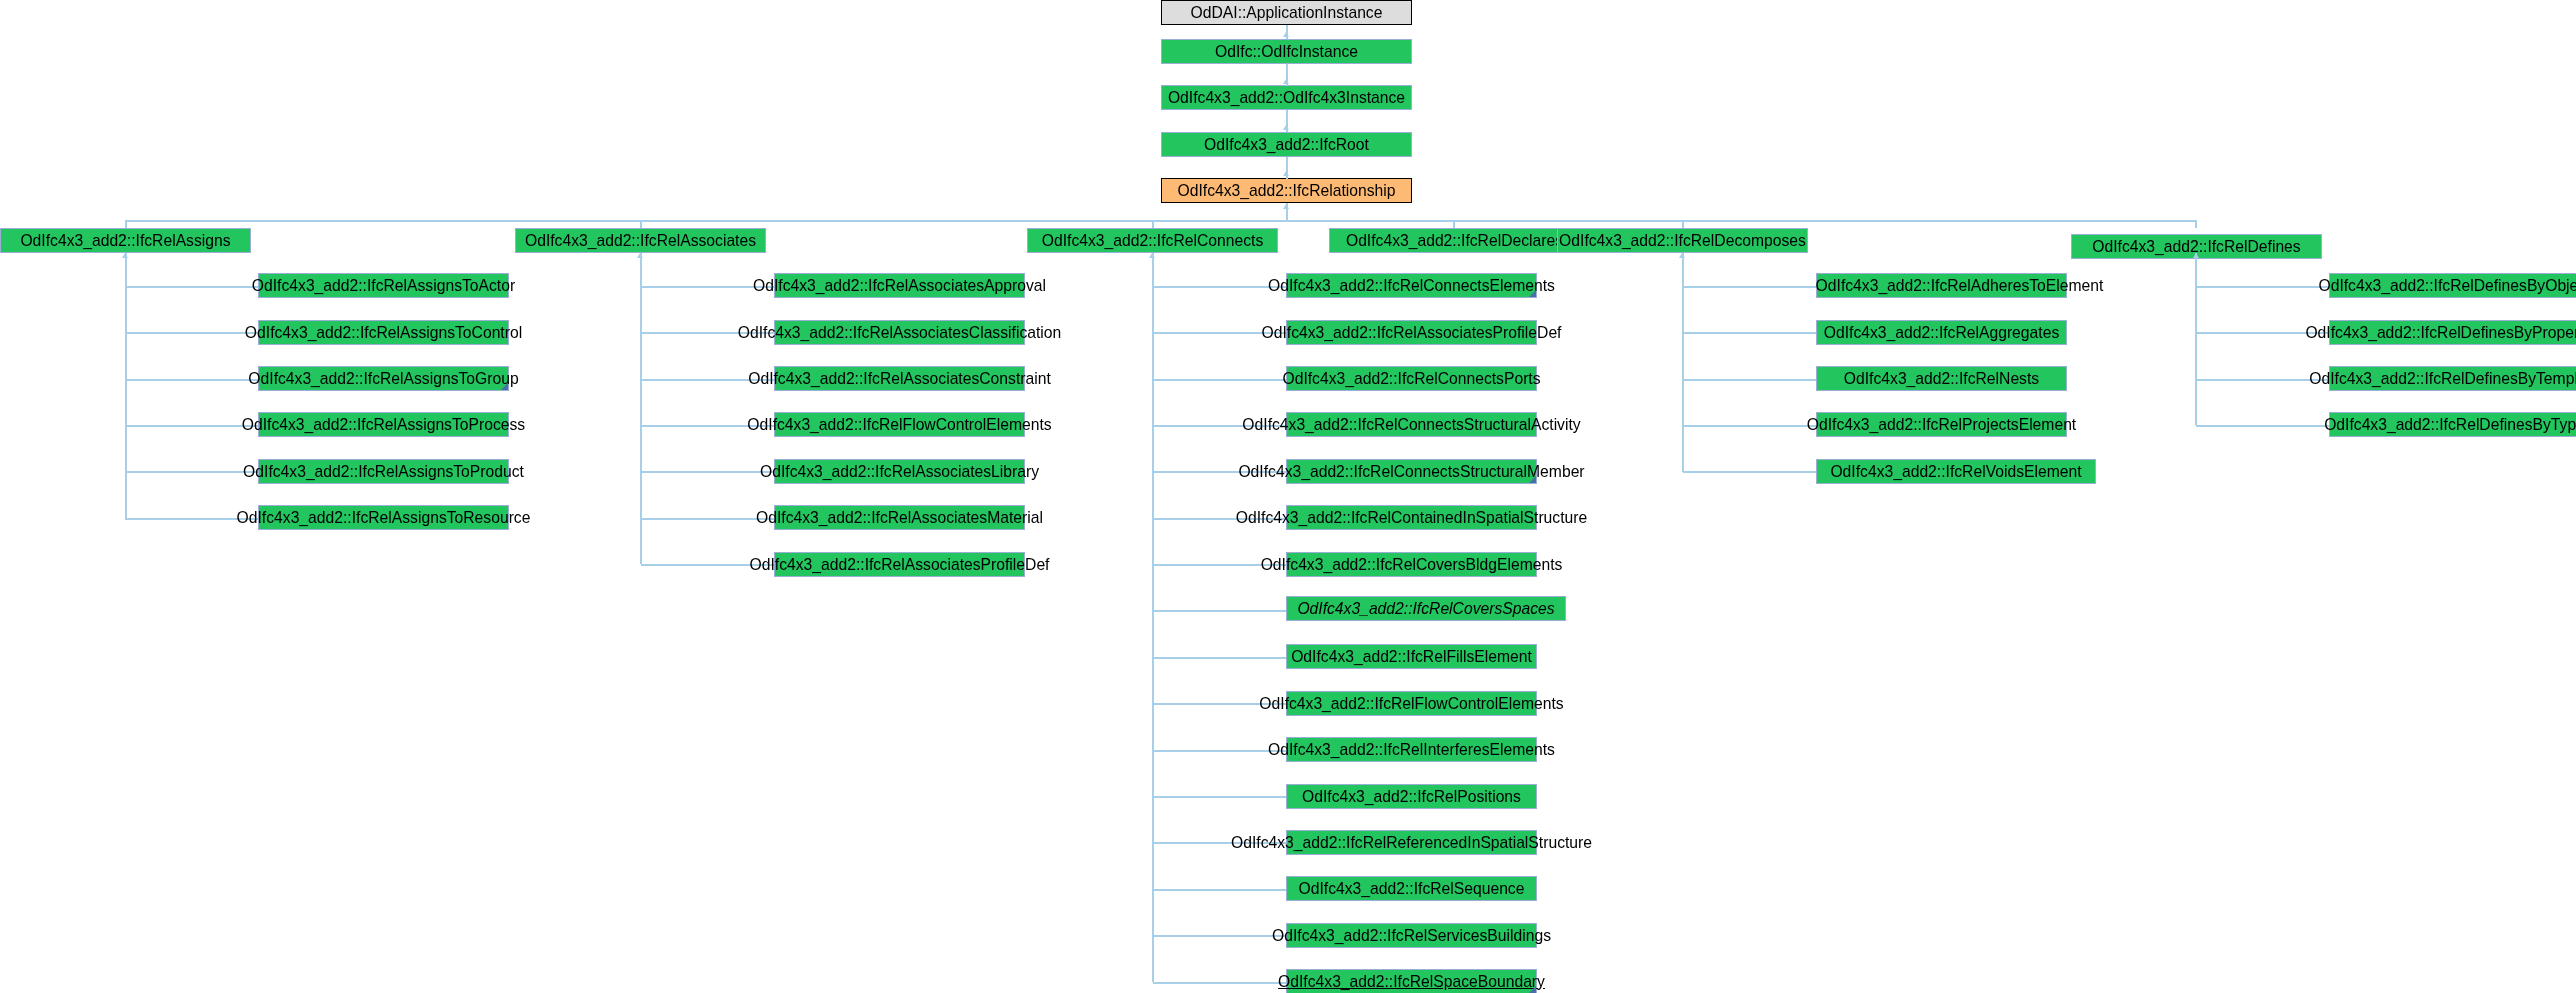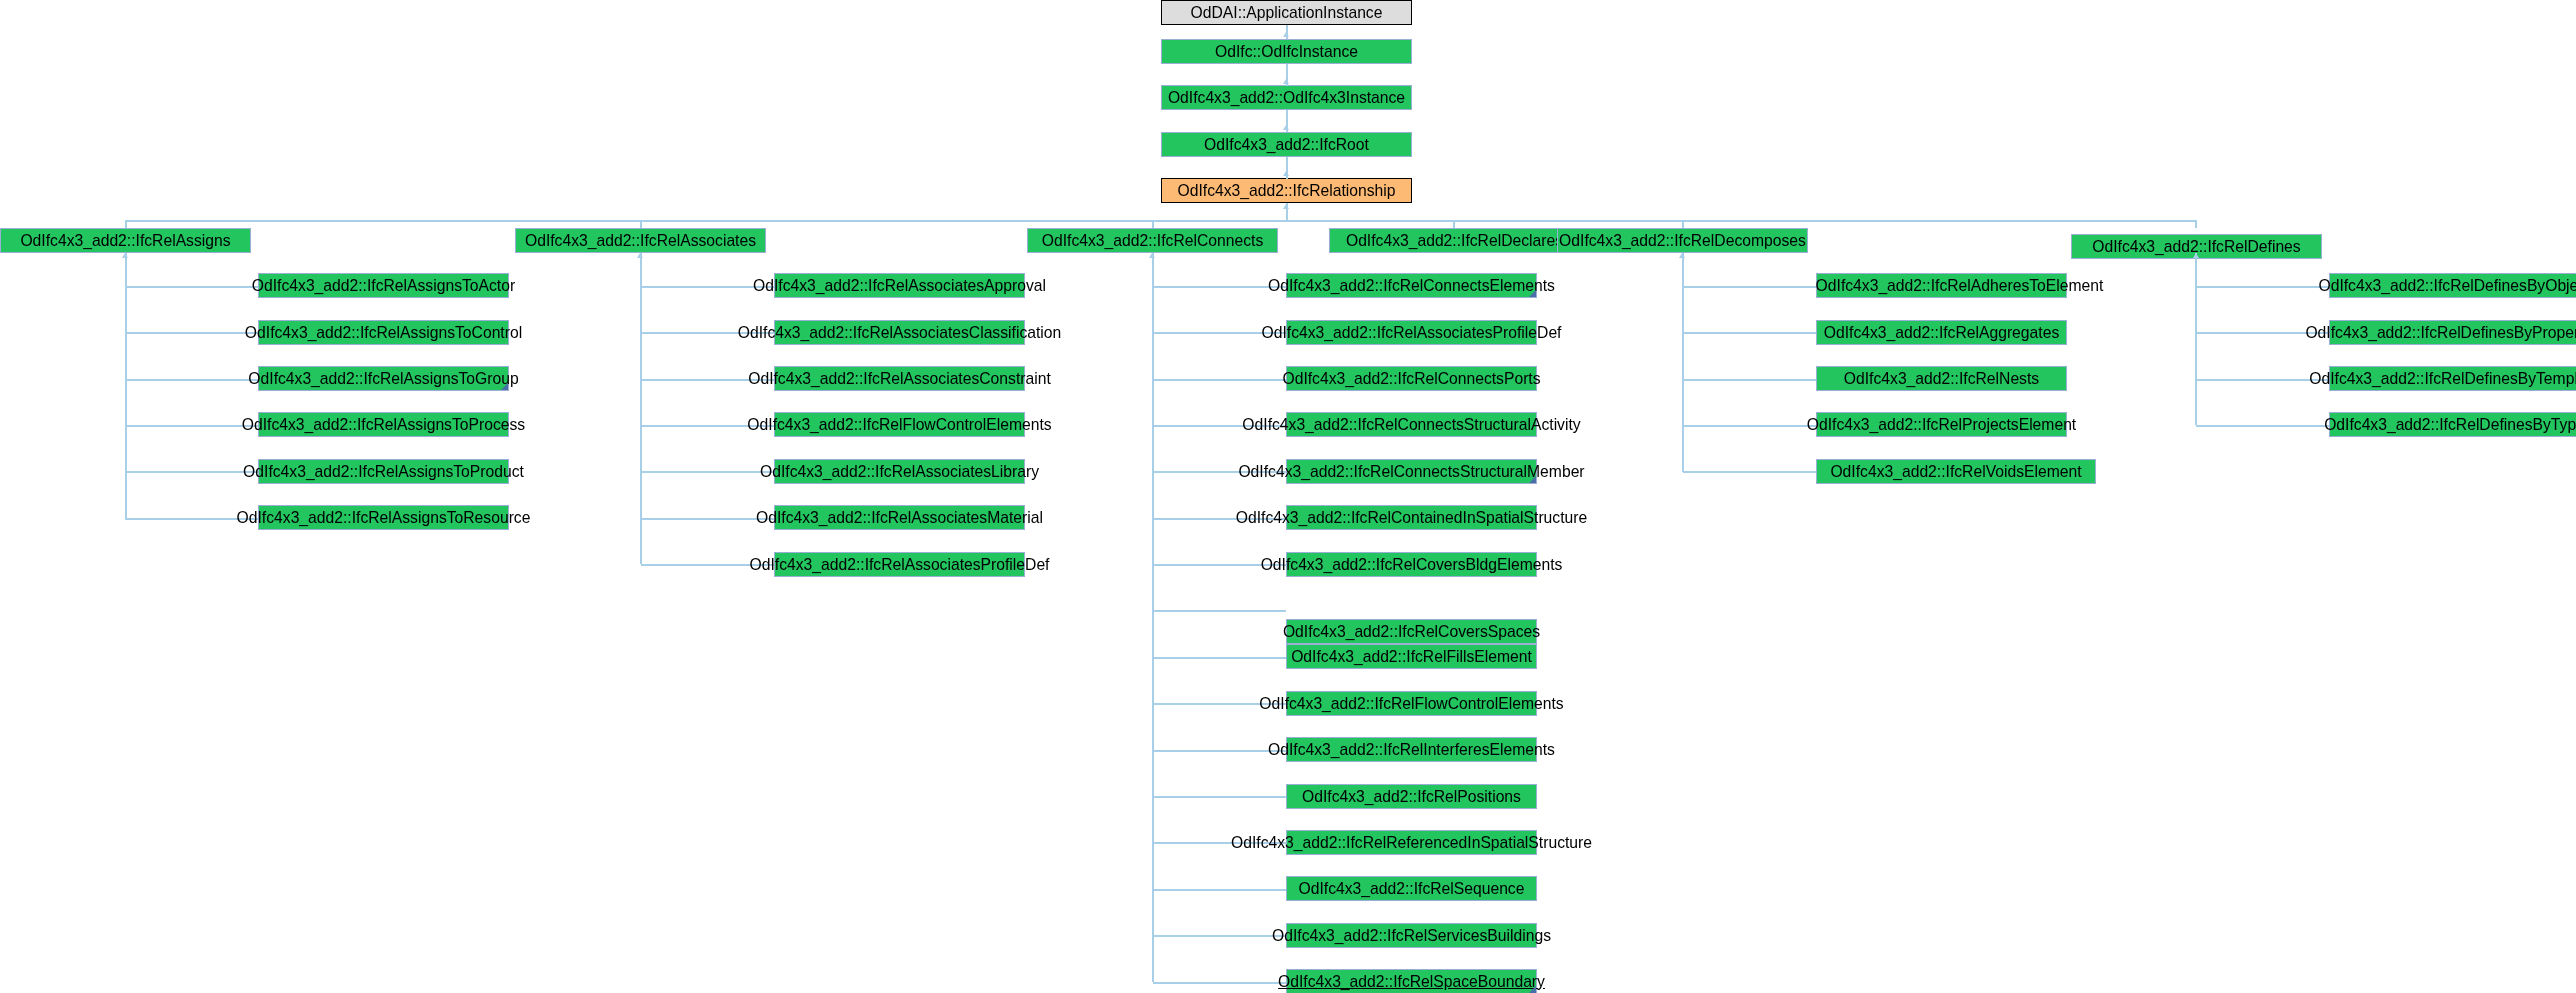--- a/index.html
+++ b/index.html
@@ -177,21 +177,21 @@
     </div>
     <div class="edge h" style="left:1153px;top:518px;width:133px;"></div>
     <div class="node plain" style="left:1286px;top:505px;width:251px;">
       <span>OdIfc4x3_add2::IfcRelContainedInSpatialStructure</span>
     </div>
     <div class="edge h" style="left:1153px;top:564px;width:133px;"></div>
     <div class="node plain" style="left:1286px;top:552px;width:251px;">
       <span>OdIfc4x3_add2::IfcRelCoversBldgElements</span>
     </div>
     <div class="edge h" style="left:1153px;top:610px;width:133px;"></div>
-    <div class="node plain" style="left:1286px;top:619px;width:251px;">
+    <div class="node plain" style="left:1286px;top:596px;width:280px;font-style:italic;">
       <span>OdIfc4x3_add2::IfcRelCoversSpaces</span>
     </div>
     <div class="edge h" style="left:1153px;top:657px;width:133px;"></div>
     <div class="node plain" style="left:1286px;top:644px;width:251px;">
       <span>OdIfc4x3_add2::IfcRelFillsElement</span>
     </div>
     <div class="edge h" style="left:1153px;top:703px;width:133px;"></div>
     <div class="node plain" style="left:1286px;top:691px;width:251px;">
       <span>OdIfc4x3_add2::IfcRelFlowControlElements</span>
     </div>

